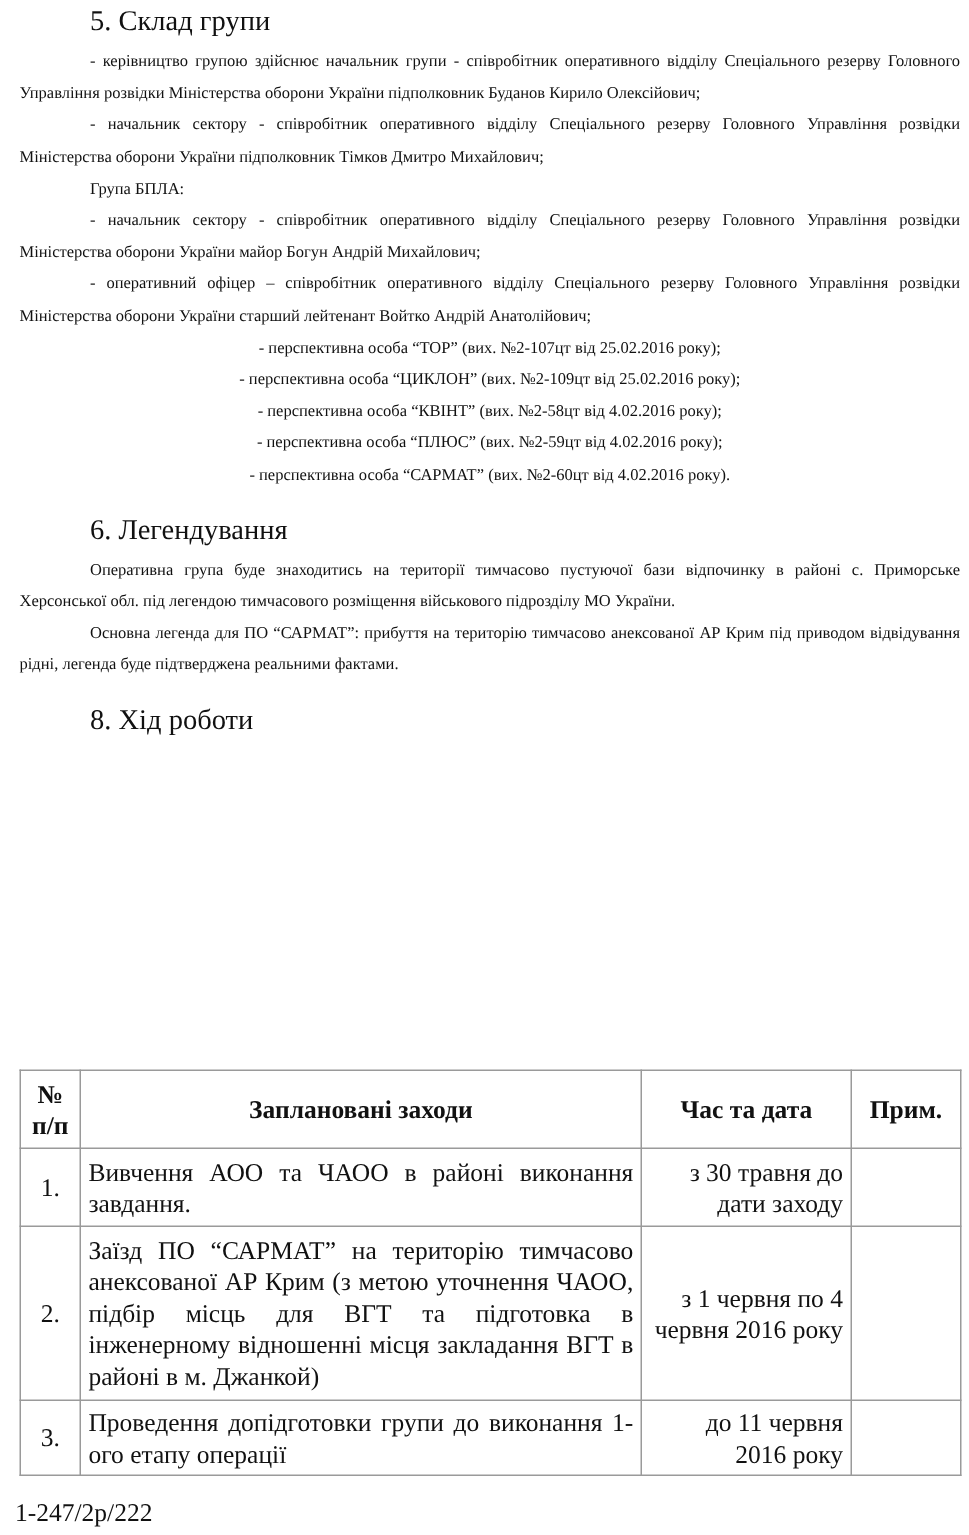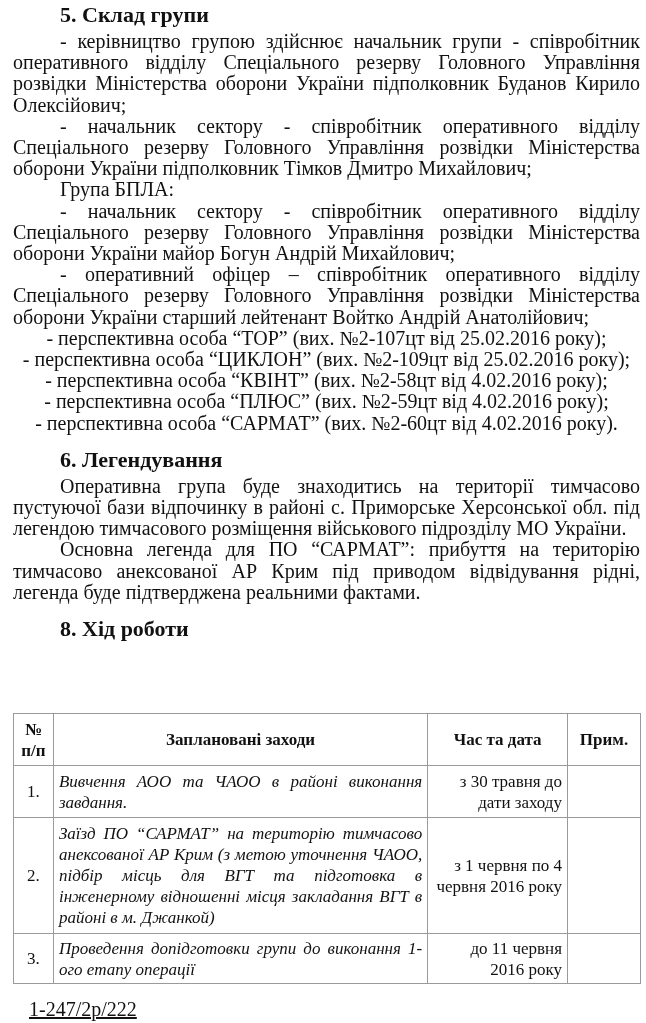--- a/index.html
+++ b/index.html
@@ -2,36 +2,36 @@
 <html><head>
 <meta charset="utf-8">
 <style>
   html, body { margin: 0; padding: 0; background: #ffffff; }
   body {
     width: 646px; height: 1023px; overflow: hidden; position: relative;
     font-family: "Liberation Serif", "DejaVu Serif", serif;
     color: #111111;
   }
   .page { position: absolute; left: 13px; top: 4px; width: 627px; }
-  .h { font-weight: bold; font-size: 22px; line-height: 21px; text-indent: 47px; margin: 0; }
-  p { margin: 0; font-size: 20px; line-height: 21.2px; text-align: justify; }
+  .h { font-weight: normal; font-size: 19px; line-height: 21px; text-indent: 47px; margin: 0; }
+  p { margin: 0; font-size: 11px; line-height: 21.2px; text-align: justify; }
   p.ind { text-indent: 47px; }
   p.ll { text-align: center; }
   .gap-h5 { height: 6px; }
   .gap-sec { height: 15px; }
   table {
     position: absolute; left: 13px; top: 713px; width: 628px;
     border-collapse: collapse; font-size: 17px; line-height: 21px;
   }
   td, th { border: 1px solid #9a9a9a; padding: 0 5px; vertical-align: middle; }
   th { font-weight: bold; text-align: center; }
   td.num { text-align: center; }
-  td.act { text-align: justify; font-style: italic; }
+  td.act { text-align: justify; }
   td.time { text-align: right; }
-  .footer { position: absolute; left: 29px; top: 999px; font-size: 20px; line-height: 20px; text-decoration: underline; }
+  .footer { position: absolute; left: 10px; top: 999px; font-size: 17px; line-height: 20px; }
 </style>
 </head>
 <body>
 
 <div class="page">
   <div class="h">5. Склад групи</div>
   <div class="gap-h5"></div>
   <p class="ind">- керівництво групою здійснює начальник групи - співробітник оперативного відділу Спеціального резерву Головного Управління розвідки Міністерства оборони України підполковник Буданов Кирило Олексійович;</p>
   <p class="ind">- начальник сектору - співробітник оперативного відділу Спеціального резерву Головного Управління розвідки Міністерства оборони України підполковник Тімков Дмитро Михайлович;</p>
   <p class="ind">Група БПЛА:</p>

